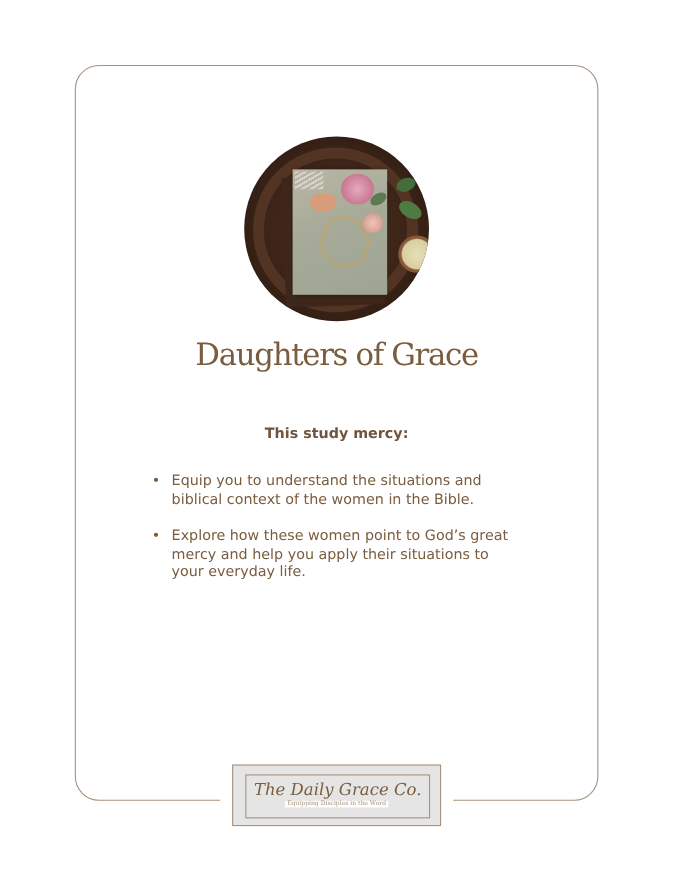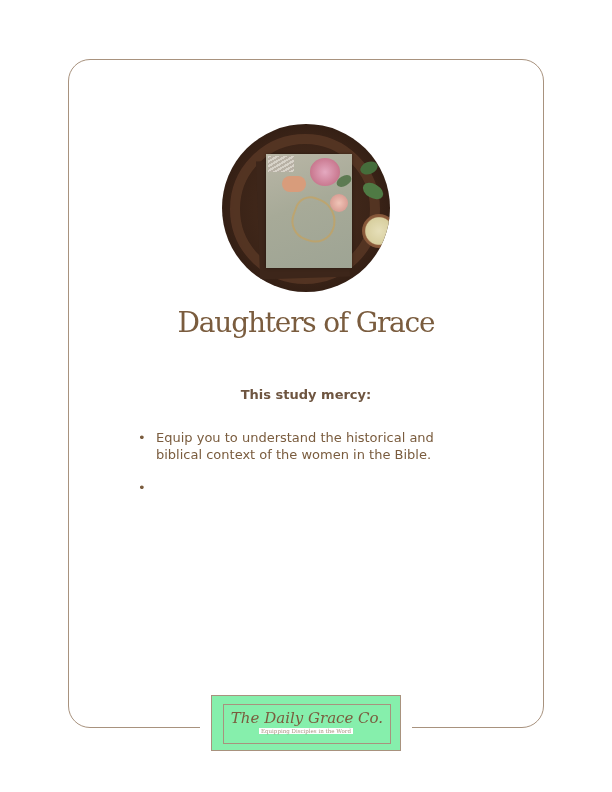--- a/index.html
+++ b/index.html
@@ -35,21 +35,21 @@
   }
   .subtitle {
     position: absolute; left: 0; width: 612px; top: 387px; text-align: center;
     font-size: 13px; font-weight: bold; color: #6e5540;
   }
   .list { position: absolute; left: 136px; top: 430px; width: 340px; margin: 0; padding: 0; list-style: none; }
   .list li { position: relative; padding-left: 20px; font-size: 13px; line-height: 16.5px; color: #7a5c3e; margin-bottom: 17px; }
   .list li .bullet { position: absolute; left: 2px; top: 0; }
   .logo-outer {
     position: absolute; left: 211px; top: 695px; width: 190px; height: 56px;
-    border: 1px solid #a8927e; box-sizing: border-box; background: #86efac;
+    border: 1px solid #a8927e; box-sizing: border-box; background: #e5e5e5;
   }
   .logo-inner {
     position: absolute; left: 11px; top: 8px; width: 168px; height: 40px;
     border: 1px solid #a8927e; box-sizing: border-box;
   }
   .logo-name {
     position: absolute; left: 0; width: 100%; top: 4px; text-align: center;
     font-family: "DejaVu Serif", serif; font-style: italic; font-size: 15px; color: #7a5c3e;
   }
   .logo-tag {
@@ -79,24 +79,25 @@
   <div class="leaf3"></div>
   <div class="candle"></div>
 </div>
 
 <div class="title">Daughters of Grace</div>
 <div class="subtitle">This study mercy:</div>
 
 <ul class="list">
   <li>
     <span class="bullet">•</span>
-    <span>Equip you to understand the historical and biblical context of the women in the Bible.</span>
+    <span>Equip you to understand the situations and biblical context of the women in the Bible.</span>
   </li>
   <li>
     <span class="bullet">•</span>
+    <span>Explore how these women point to God’s great mercy and help you apply their situations to your everyday life.</span>
   </li>
 </ul>
 
 <div class="logo-outer">
   <div class="logo-inner">
     <div class="logo-name">The Daily Grace Co.</div>
   </div>
   <div class="logo-tag"><span>Equipping Disciples in the Word</span></div>
 </div>
 

